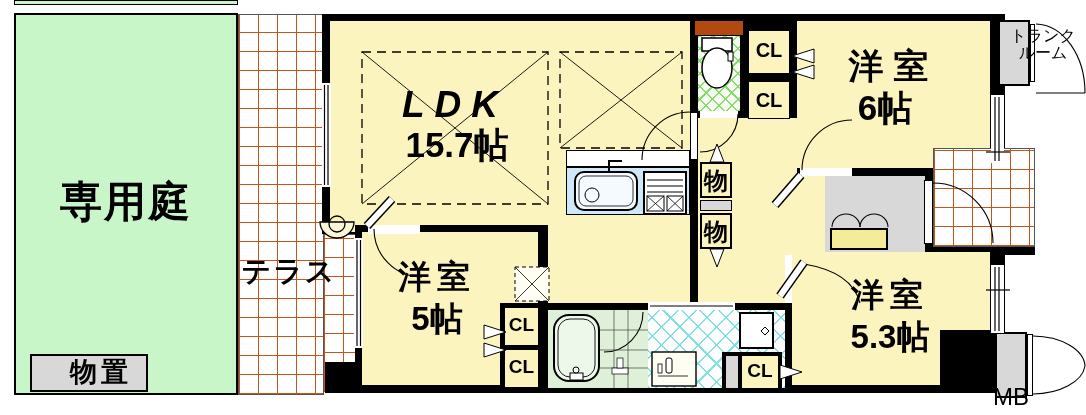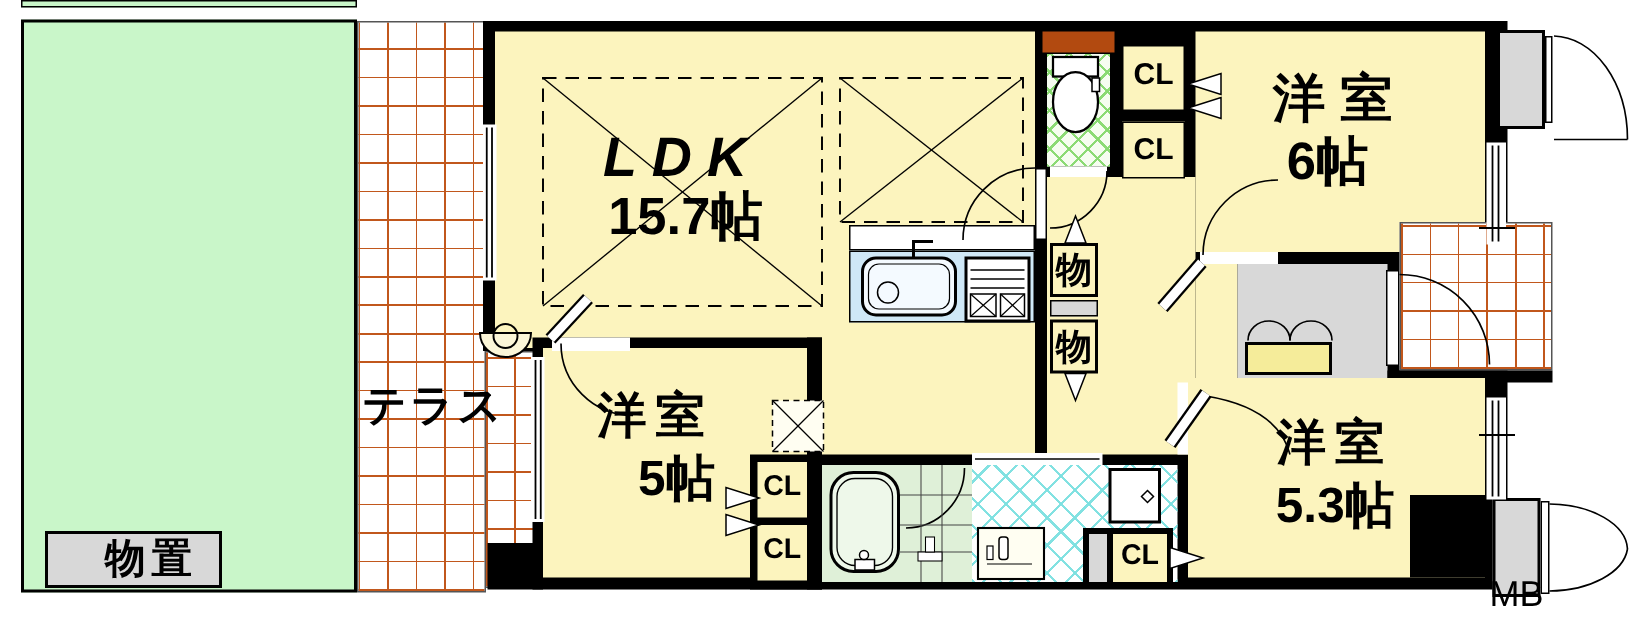--- a/index.html
+++ b/index.html
@@ -27,20 +27,21 @@
   .thinbord{border:1px solid #000;}
   svg{position:absolute;left:0;top:0;pointer-events:none;}
 </style>
 </head>
 <body>
 
 <div id="plan">
 
   <div class="abs garden-bg" style="left:14px;top:0;width:224px;height:5px;border-width:1px;"></div>
   <div class="abs garden-bg" style="left:14px;top:13px;width:224px;height:382px;"></div>
+  <div class="abs lbl" style="left:14px;top:180px;width:224px;font-size:42px;letter-spacing:2px;">専用庭</div>
   <div class="abs gray bordered" style="left:30px;top:354px;width:118px;height:38px;"></div>
   <div class="abs lbl" style="left:30px;top:358px;width:118px;font-size:27px;letter-spacing:4px;padding-left:24px;">物置</div>
 
   <div class="abs tile-grid" style="left:238px;top:14px;width:86px;height:381px;"></div>
   <div class="abs tile-grid" style="left:324px;top:234px;width:36px;height:158px;border-left:none;"></div>
   <div class="abs lbl" style="left:234px;top:256px;width:110px;font-size:29px;letter-spacing:2px;">テラス</div>
 
   <div class="abs wall" style="left:322px;top:14px;width:683px;height:220px;"></div>
   <div class="abs wall" style="left:355px;top:225px;width:650px;height:168px;"></div>
   <div class="abs wall" style="left:325px;top:362px;width:37px;height:31px;"></div>
@@ -69,32 +70,36 @@
   <div class="abs gray thinbord" style="left:700px;top:200px;width:32px;height:11px;"></div>
   <div class="abs room bordered" style="left:700px;top:213px;width:32px;height:36px;"></div>
   <div class="abs lbl" style="left:700px;top:219px;width:32px;font-size:24px;">物</div>
 
   <div class="abs room" style="left:797px;top:21px;width:193px;height:147px;"></div>
   <div class="abs lbl" style="left:797px;top:48px;width:193px;font-size:35px;letter-spacing:10px;">洋室</div>
   <div class="abs lbl" style="left:797px;top:90px;width:176px;font-size:35px;">6帖</div>
 
   <div class="abs gray bordered" style="left:998px;top:20px;width:32px;height:66px;"></div>
   <div class="abs" style="left:1030px;top:24px;width:5px;height:58px;background:#fff;border:1px solid #000;"></div>
+  <div class="abs lbl" style="left:1000px;top:28px;width:86px;font-size:16px;font-weight:normal;">
+    <span>トランク</span><br>
+    <span>ルーム</span>
+  </div>
 
   <div class="abs room" style="left:797px;top:176px;width:28px;height:76px;"></div>
   <div class="abs gray" style="left:825px;top:176px;width:100px;height:76px;"></div>
   <div class="abs thinbord" style="left:830px;top:228px;width:58px;height:22px;background:#F5EC9A;border-width:2px;"></div>
   <div class="abs" style="left:924px;top:180px;width:9px;height:64px;background:#fff;border:1px solid #000;"></div>
 
   <div class="abs tile-grid" style="left:933px;top:148px;width:102px;height:99px;"></div>
   <div class="abs wall" style="left:925px;top:247px;width:110px;height:8px;"></div>
 
   <div class="abs room" style="left:362px;top:232px;width:176px;height:153px;"></div>
   <div class="abs lbl" style="left:362px;top:260px;width:150px;font-size:33px;letter-spacing:6px;">洋室</div>
-  <div class="abs lbl" style="left:362px;top:302px;width:150px;font-size:33px;margin-left:14px;">5帖</div>
+  <div class="abs lbl" style="left:362px;top:302px;width:150px;font-size:33px;">5帖</div>
   <div class="abs wall" style="left:500px;top:303px;width:48px;height:90px;"></div>
   <div class="abs room" style="left:505px;top:308px;width:33px;height:37px;"></div>
   <div class="abs lbl" style="left:505px;top:315px;width:33px;font-size:19px;">CL</div>
   <div class="abs room" style="left:505px;top:350px;width:33px;height:37px;"></div>
   <div class="abs lbl" style="left:505px;top:357px;width:33px;font-size:19px;">CL</div>
 
   <div class="abs bath-floor" style="left:548px;top:310px;width:100px;height:78px;"></div>
   <div class="abs wash-floor" style="left:648px;top:310px;width:137px;height:78px;"></div>
   <div class="abs" style="left:648px;top:302px;width:87px;height:8px;background:#fff;"></div>
   <div class="abs gray" style="left:726px;top:356px;width:12px;height:32px;"></div>

